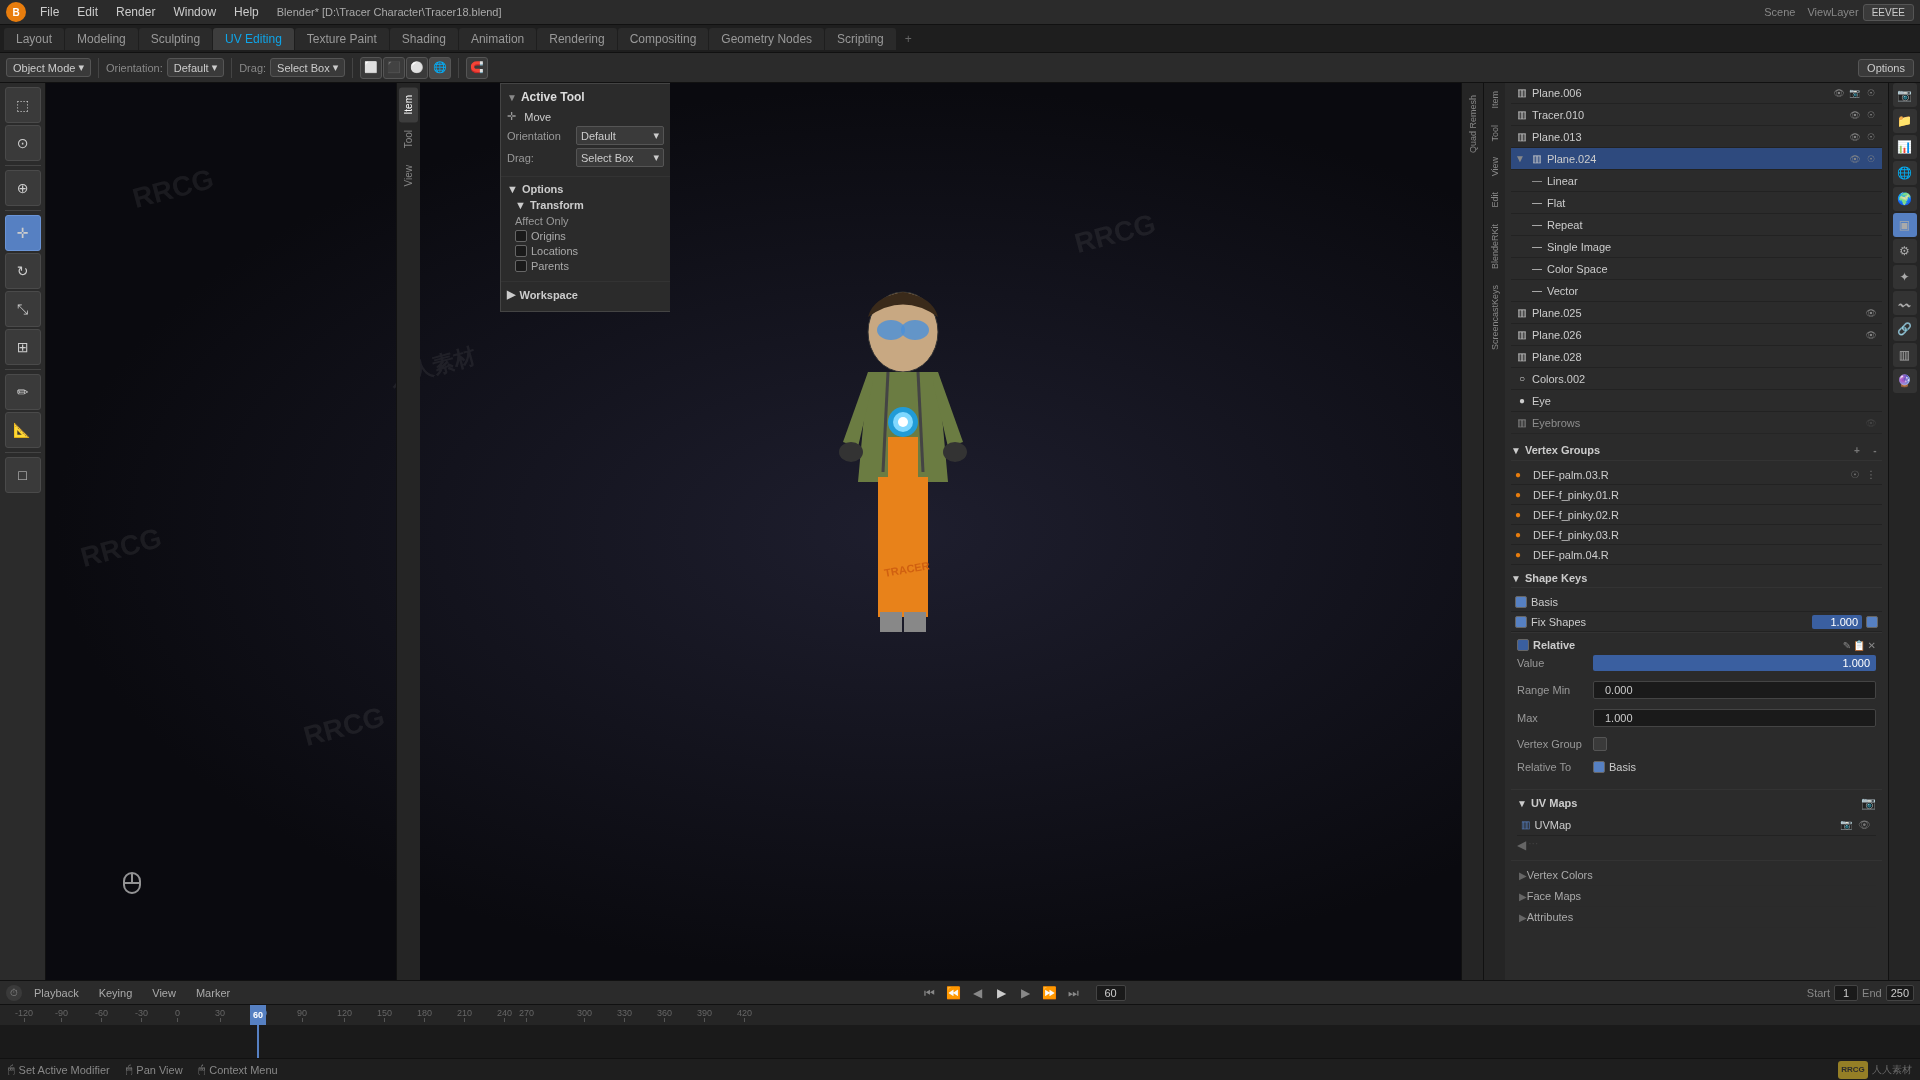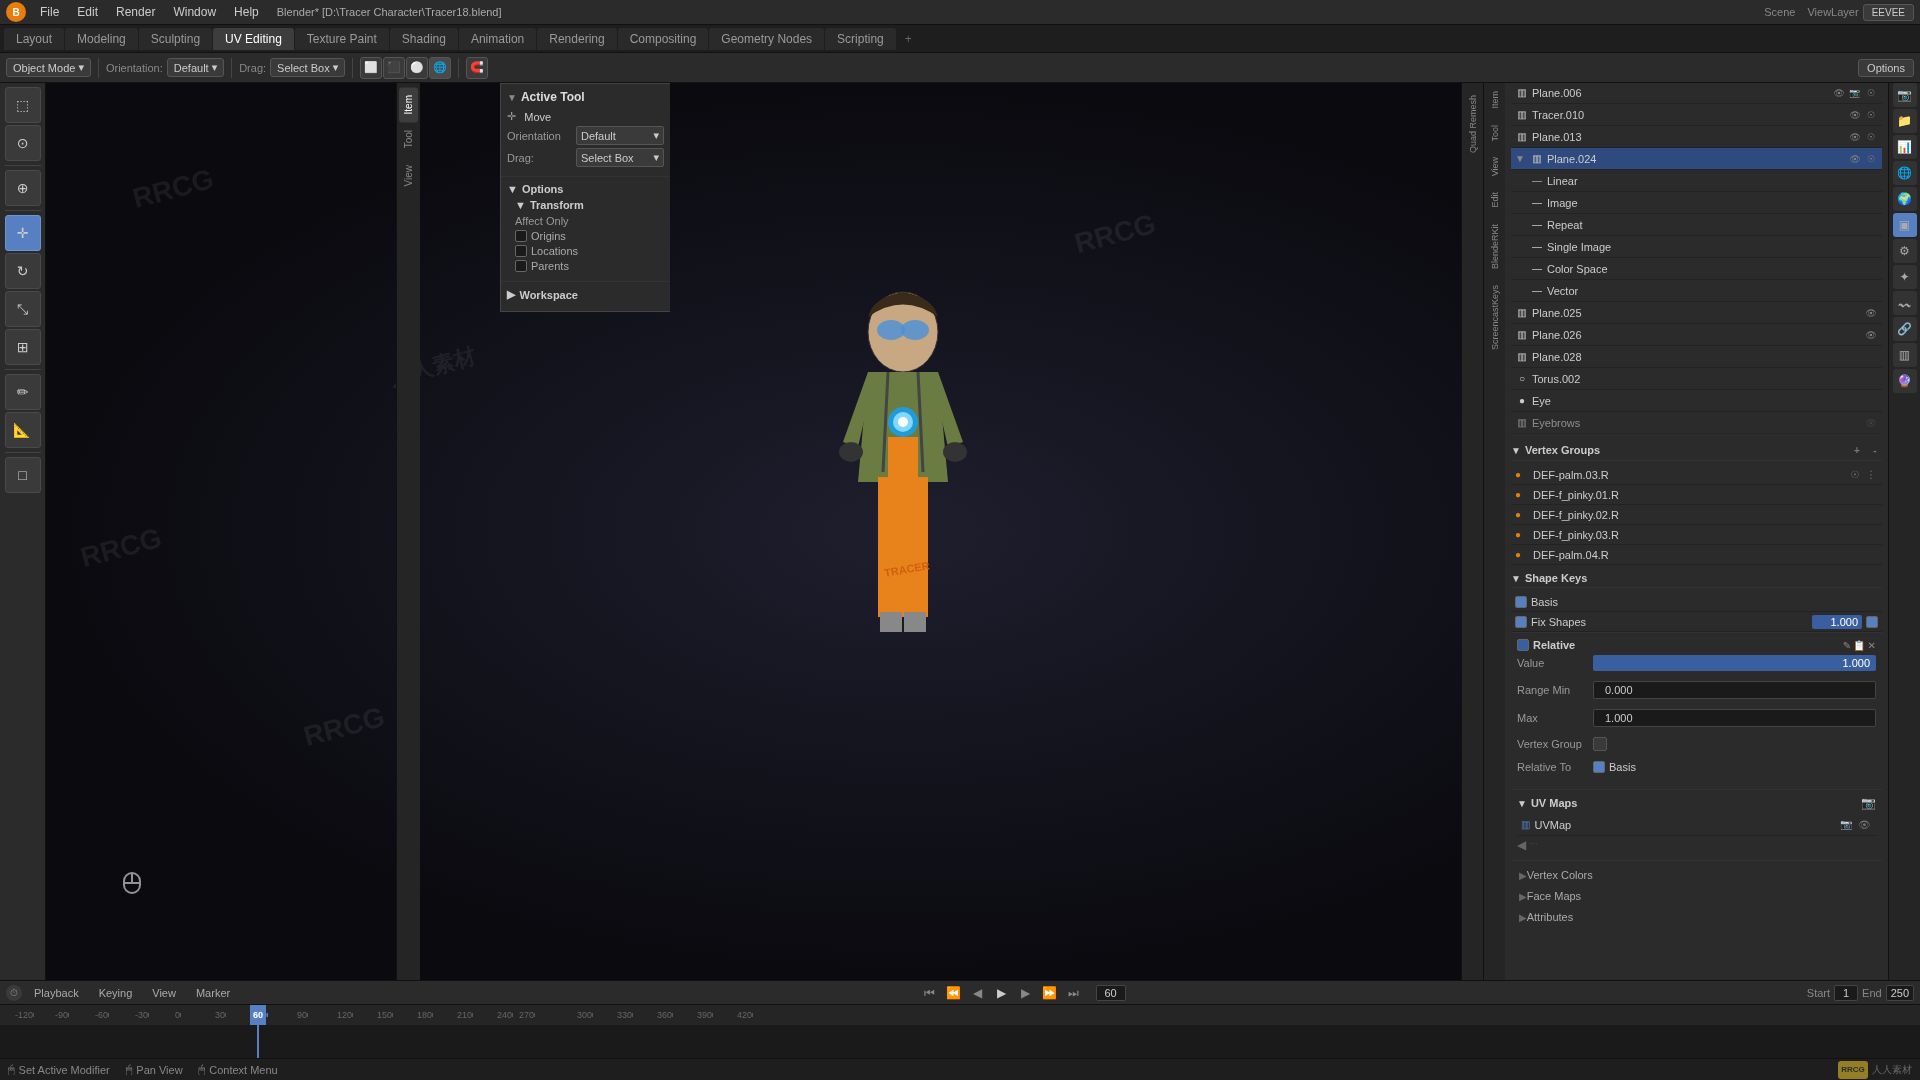--- a/index.html
+++ b/index.html
@@ -58,21 +58,21 @@
     .workspace-tab {
       padding: 4px 12px;
       cursor: pointer;
       border-radius: 3px 3px 0 0;
       font-size: 12px;
       color: #999;
       background: #2a2a2a;
     }
     .workspace-tab.active {
       background: #3d3d3d;
-      color: #ffffff;
+      color: #0ea5e9;
     }
     .workspace-tab-add {
       padding: 4px 8px;
       color: #666;
       cursor: pointer;
     }
 
     
     #header-toolbar {
       position: absolute;
@@ -332,21 +332,21 @@
       top: 0; left: 0; right: 0;
       height: 20px;
       background: #252525;
       display: flex;
       align-items: center;
       overflow: hidden;
     }
     .ruler-tick {
       position: absolute;
       display: flex;
-      flex-direction: row;
+      flex-direction: column;
       align-items: center;
       font-size: 9px;
       color: #666;
     }
     #timeline-track {
       position: absolute;
       top: 20px; left: 0; right: 0;
       height: 56px;
       background: #1a1a1a;
     }
@@ -790,21 +790,21 @@
           </div>
         </div>
         <div class="outliner-item">
           <div class="outliner-indent"></div>
           <span class="outliner-icon" style="color:#aaa;">—</span>
           <span class="outliner-name">Linear</span>
         </div>
         <div class="outliner-item">
           <div class="outliner-indent"></div>
           <span class="outliner-icon">—</span>
-          <span class="outliner-name">Image</span>
+          <span class="outliner-name">Flat</span>
         </div>
         <div class="outliner-item">
           <div class="outliner-indent"></div>
           <span class="outliner-icon">—</span>
           <span class="outliner-name">Repeat</span>
         </div>
         <div class="outliner-item">
           <div class="outliner-indent"></div>
           <span class="outliner-icon">—</span>
           <span class="outliner-name">Single Image</span>
@@ -832,21 +832,21 @@
           <div class="outliner-actions">
             <span class="outliner-action-btn">👁</span>
           </div>
         </div>
         <div class="outliner-item">
           <span class="outliner-icon">▥</span>
           <span class="outliner-name">Plane.028</span>
         </div>
         <div class="outliner-item">
           <span class="outliner-icon">○</span>
-          <span class="outliner-name">Torus.002</span>
+          <span class="outliner-name">Colors.002</span>
         </div>
         <div class="outliner-item">
           <span class="outliner-icon">●</span>
           <span class="outliner-name">Eye</span>
         </div>
         <div class="outliner-item" style="opacity:0.6;">
           <span class="outliner-icon">▥</span>
           <span class="outliner-name">Eyebrows</span>
           <span class="outliner-action-btn" style="color:#555;">👁</span>
         </div>

